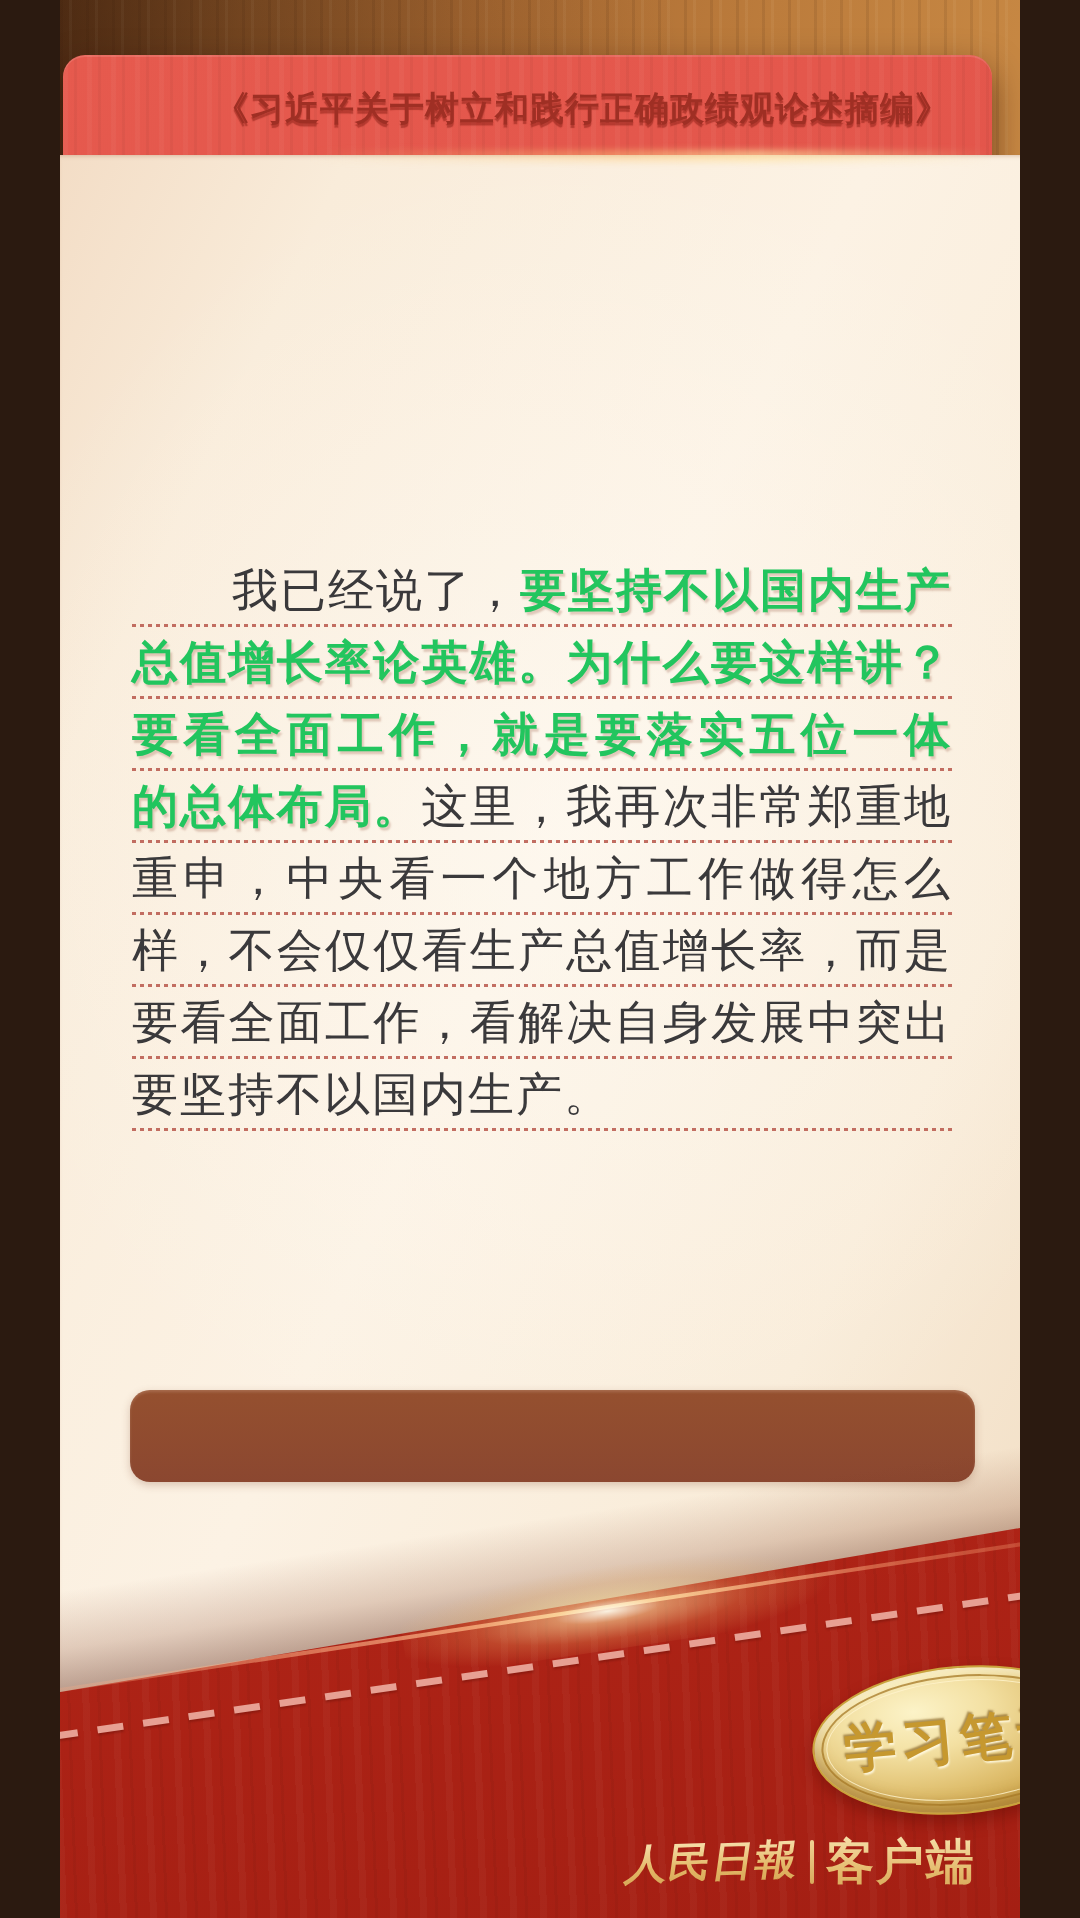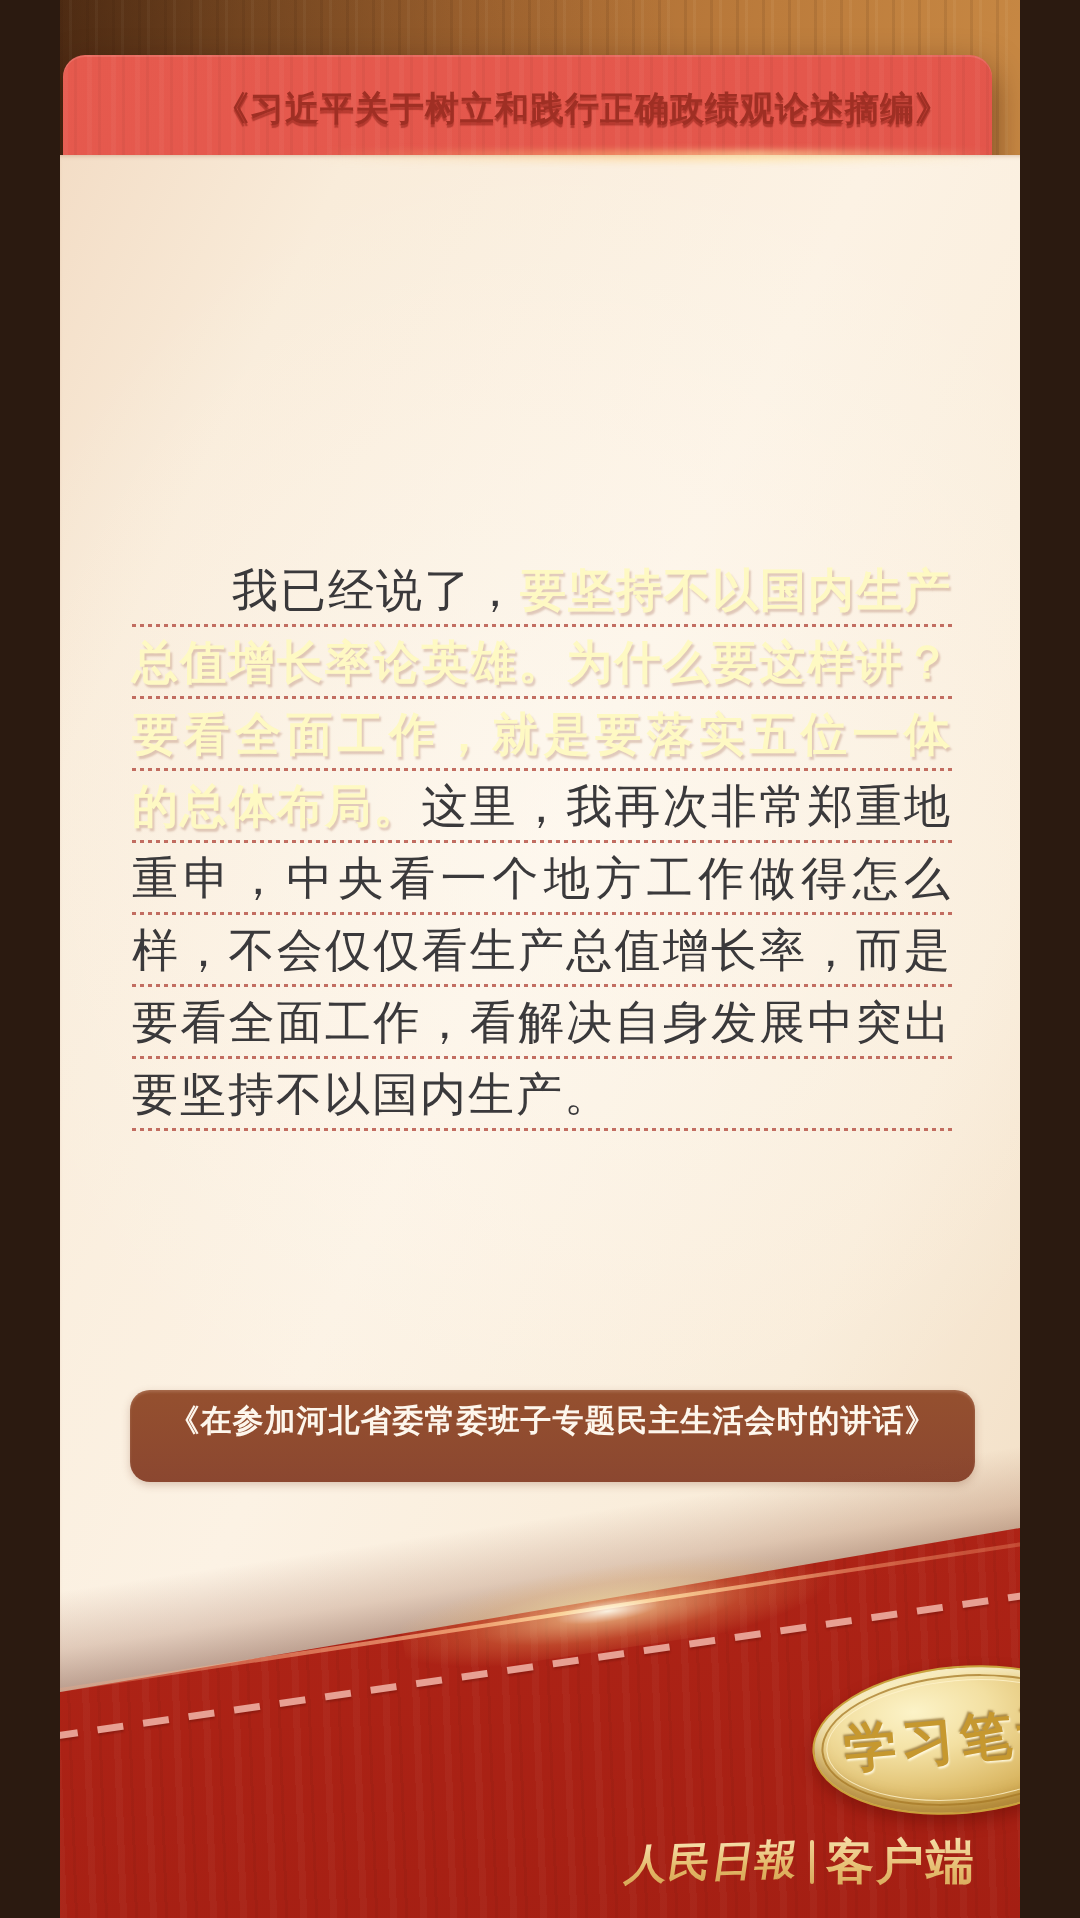--- a/index.html
+++ b/index.html
@@ -64,21 +64,21 @@
     position:relative;height:72px;line-height:66px;font-size:46px;letter-spacing:2px;
     color:#3a393b;white-space:nowrap;
     text-align:justify;text-align-last:justify;
   }
   .tline::after{
     content:"";position:absolute;left:0;right:0;bottom:3px;height:3px;
     background:repeating-linear-gradient(90deg, rgba(184,86,74,.85) 0 4px, transparent 4px 8px);
   }
   .tline.indent{text-indent:100px;}
   .tline.last{text-align-last:left;}
-  .b{font-weight:700;color:#fef9c3;text-shadow:2px 3px 2px rgba(165,105,85,.32);}
+  .b{font-weight:700;color:#22c55e;text-shadow:2px 3px 2px rgba(165,105,85,.32);}
   
   .citation{
     position:absolute;left:70px;top:1390px;width:845px;height:92px;z-index:5;
     border-radius:20px;background:linear-gradient(180deg,#95502f 0%,#8b4730 100%);
     box-shadow:inset 0 2px 3px rgba(255,240,220,.18), 0 3px 8px rgba(120,60,30,.25);
     text-align:center;color:#fdf6ec;padding-top:12px;box-sizing:border-box;
   }
   .citation .src{font-size:31px;line-height:38px;font-weight:600;letter-spacing:1px;}
   .citation .date{font-size:28px;line-height:32px;font-weight:600;letter-spacing:1px;}
   
@@ -171,21 +171,20 @@
     <div class="tline"><span class="b">总值增长率论英雄。为什么要这样讲？</span></div>
     <div class="tline"><span class="b">要看全面工作，就是要落实五位一体</span></div>
     <div class="tline"><span class="b">的总体布局。</span><span>这里，我再次非常郑重地</span></div>
     <div class="tline"><span>重申，中央看一个地方工作做得怎么</span></div>
     <div class="tline"><span>样，不会仅仅看生产总值增长率，而是</span></div>
     <div class="tline"><span>要看全面工作，看解决自身发展中突出</span></div>
     <div class="tline last"><span>要坚持不以国内生产。</span></div>
   </div>
 
   <div class="citation">
-    <div class="src">《在参加河北省委常委班子专题民主生活会时的讲话》</div>
   </div>
 
   <div class="flap-shadow"></div>
   <div class="flap"></div>
   <div class="flap-edge"></div>
   <div class="stitch"></div>
   <div class="glint"></div>
 
   <div class="badge">
     <span class="badge-label">学习笔记</span>

